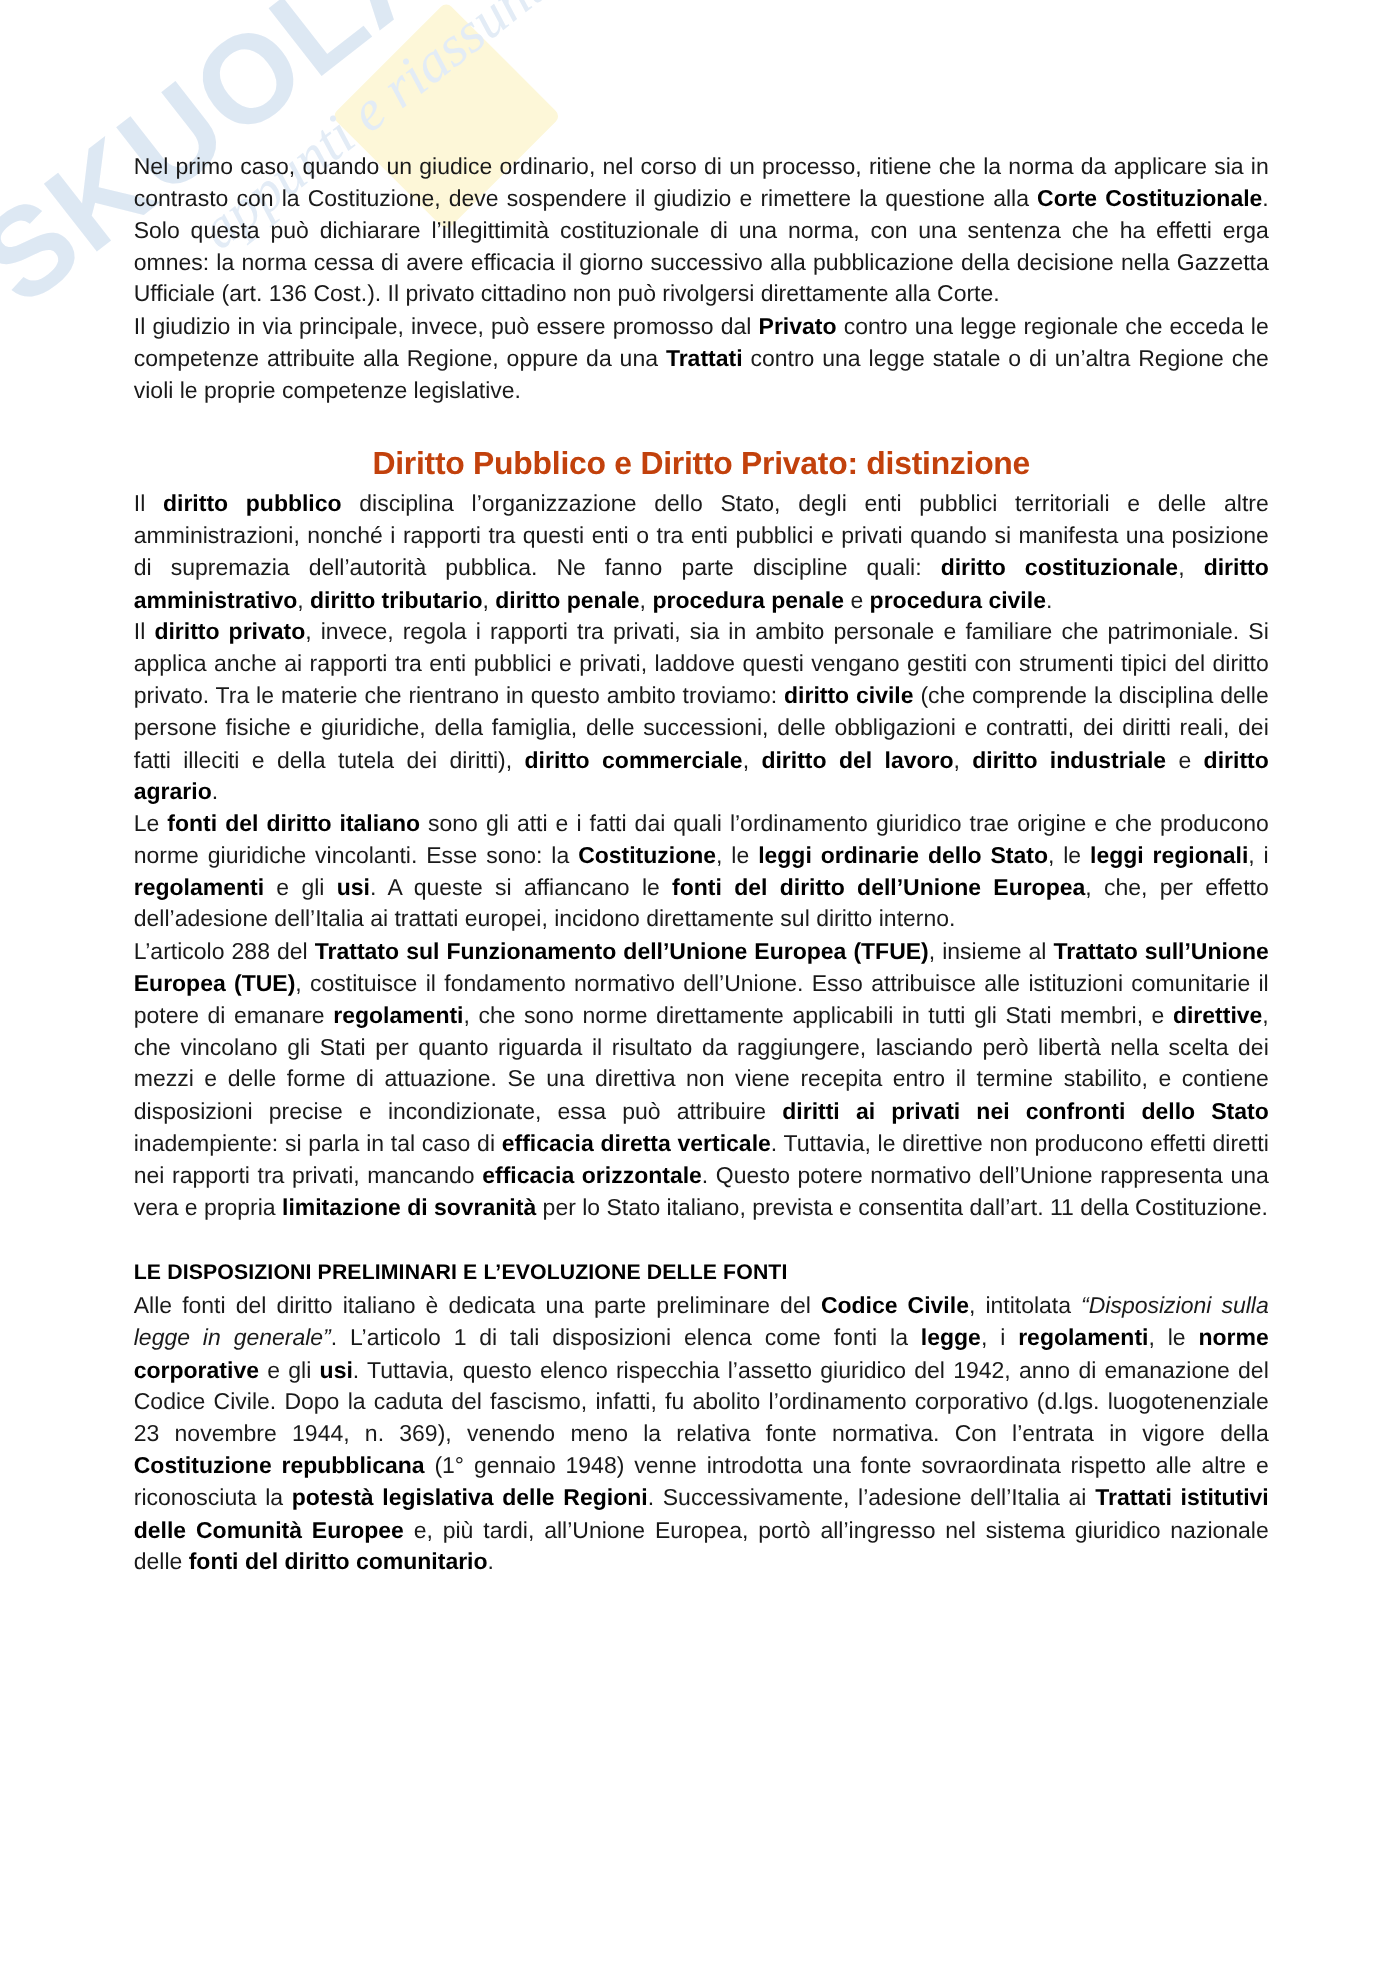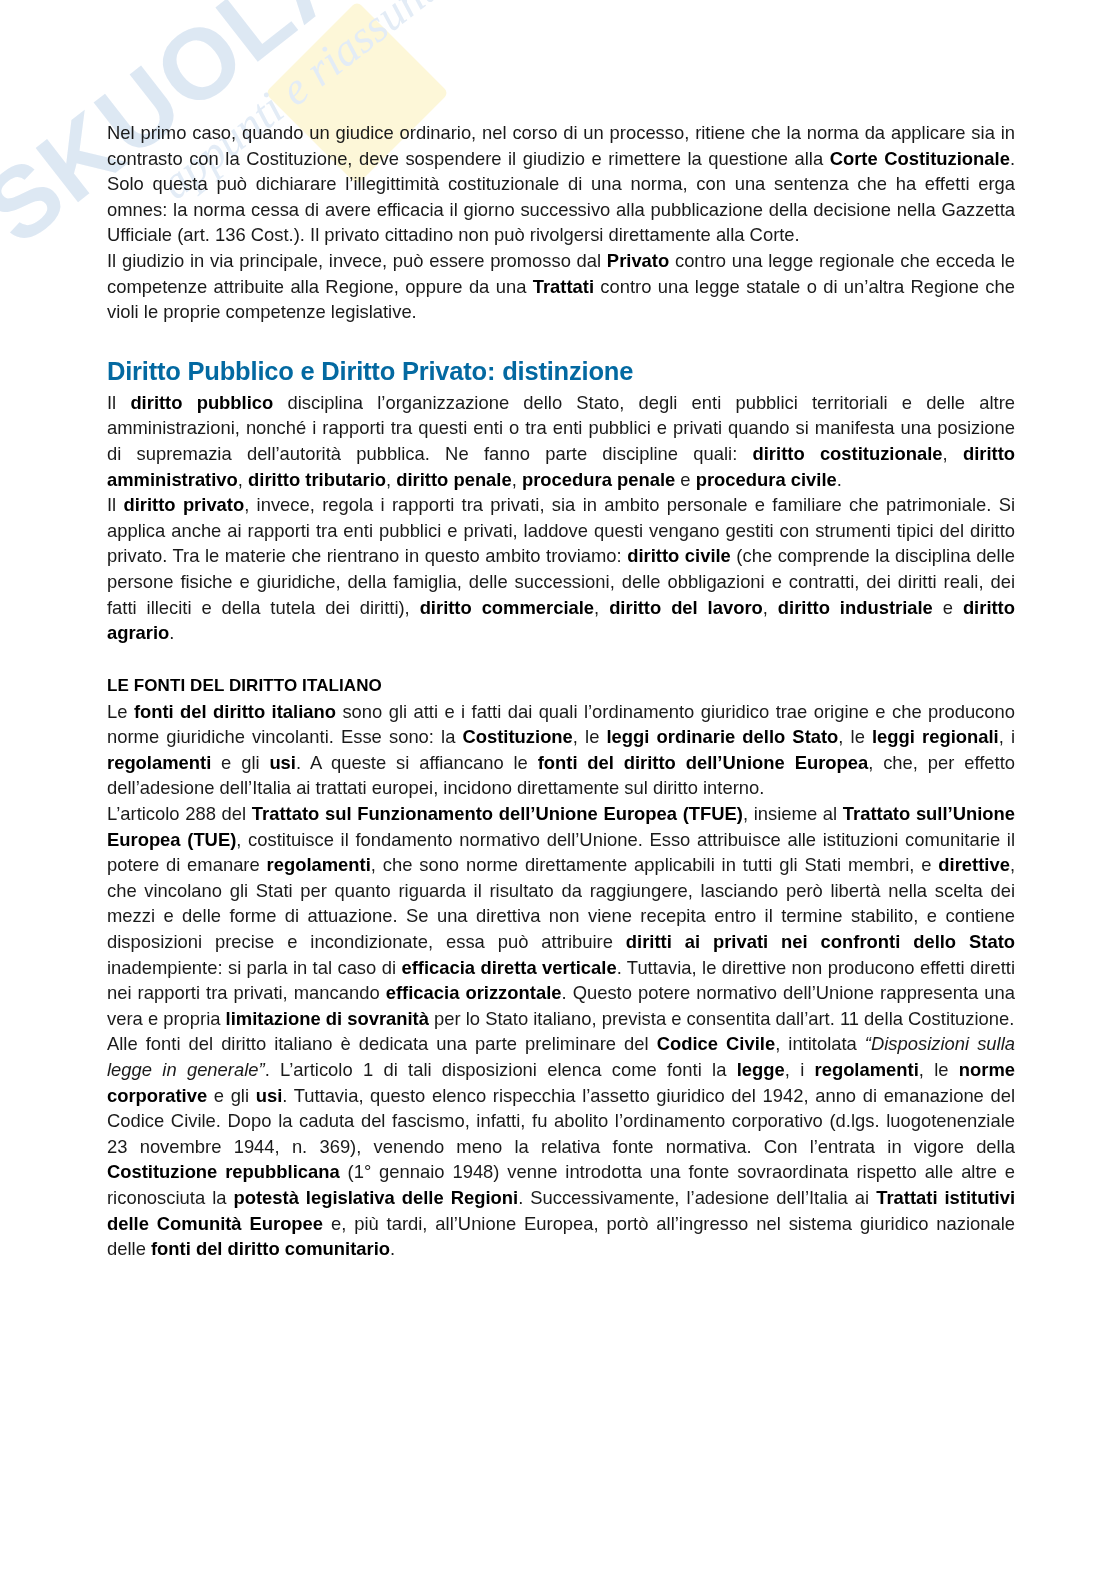--- a/index.html
+++ b/index.html
@@ -91,21 +91,22 @@
   .gap-para { margin-top: 25px; }
   .gap-small { margin-top: 2px; }
 
   .heading {
     font-size: 25.5px;
     font-weight: bold;
     line-height: 32px;
     letter-spacing: -0.2px;
     margin-top: 30px;
     margin-bottom: 3px;
-    color: #0369a1;
+    color: #c2410c;
+    text-align: center;
   }
 
   .subhead {
     font-size: 17px;
     font-weight: bold;
     line-height: 24px;
     letter-spacing: 0.1px;
     margin-top: 28px;
     margin-bottom: 1px;
     color: #000;
@@ -131,23 +132,23 @@
 
     <p class="body gap-para">Il giudizio in via principale, invece, può essere promosso dal <b>Privato</b> contro una legge regionale che ecceda le competenze attribuite alla Regione, oppure da una <b>Trattati</b> contro una legge statale o di un’altra Regione che violi le proprie competenze legislative.</p>
 
     <h1 class="heading">Diritto Pubblico e Diritto Privato: distinzione</h1>
 
 
     <p class="body gap-small">Il <b>diritto pubblico</b> disciplina l’organizzazione dello Stato, degli enti pubblici territoriali e delle altre amministrazioni, nonché i rapporti tra questi enti o tra enti pubblici e privati quando si manifesta una posizione di supremazia dell’autorità pubblica. Ne fanno parte discipline quali: <b>diritto costituzionale</b>, <b>diritto amministrativo</b>, <b>diritto tributario</b>, <b>diritto penale</b>, <b>procedura penale</b> e <b>procedura civile</b>.</p>
 
     <p class="body gap-para">Il <b>diritto privato</b>, invece, regola i rapporti tra privati, sia in ambito personale e familiare che patrimoniale. Si applica anche ai rapporti tra enti pubblici e privati, laddove questi vengano gestiti con strumenti tipici del diritto privato. Tra le materie che rientrano in questo ambito troviamo: <b>diritto civile</b> (che comprende la disciplina delle persone fisiche e giuridiche, della famiglia, delle successioni, delle obbligazioni e contratti, dei diritti reali, dei fatti illeciti e della tutela dei diritti), <b>diritto commerciale</b>, <b>diritto del lavoro</b>, <b>diritto industriale</b> e <b>diritto agrario</b>.</p>
 
-    <h2 class="subhead">LE FONTI DEL DIRITTO ITALIANO</h2>
 
     <p class="body">Le <b>fonti del diritto italiano</b> sono gli atti e i fatti dai quali l’ordinamento giuridico trae origine e che producono norme giuridiche vincolanti. Esse sono: la <b>Costituzione</b>, le <b>leggi ordinarie dello Stato</b>, le <b>leggi regionali</b>, i <b>regolamenti</b> e gli <b>usi</b>. A queste si affiancano le <b>fonti del diritto dell’Unione Europea</b>, che, per effetto dell’adesione dell’Italia ai trattati europei, incidono direttamente sul diritto interno.</p>
 
     <p class="body gap-small">L’articolo 288 del <b>Trattato sul Funzionamento dell’Unione Europea (TFUE)</b>, insieme al <b>Trattato sull’Unione Europea (TUE)</b>, costituisce il fondamento normativo dell’Unione. Esso attribuisce alle istituzioni comunitarie il potere di emanare <b>regolamenti</b>, che sono norme direttamente applicabili in tutti gli Stati membri, e <b>direttive</b>, che vincolano gli Stati per quanto riguarda il risultato da raggiungere, lasciando però libertà nella scelta dei mezzi e delle forme di attuazione. Se una direttiva non viene recepita entro il termine stabilito, e contiene disposizioni precise e incondizionate, essa può attribuire <b>diritti ai privati nei confronti dello Stato</b> inadempiente: si parla in tal caso di <b>efficacia diretta verticale</b>. Tuttavia, le direttive non producono effetti diretti nei rapporti tra privati, mancando <b>efficacia orizzontale</b>. Questo potere normativo dell’Unione rappresenta una vera e propria <b>limitazione di sovranità</b> per lo Stato italiano, prevista e consentita dall’art. 11 della Costituzione.</p>
 
+    <h2 class="subhead">LE DISPOSIZIONI PRELIMINARI E L’EVOLUZIONE DELLE FONTI</h2>
 
     <p class="body">Alle fonti del diritto italiano è dedicata una parte preliminare del <b>Codice Civile</b>, intitolata <i>“Disposizioni sulla legge in generale”</i>. L’articolo 1 di tali disposizioni elenca come fonti la <b>legge</b>, i <b>regolamenti</b>, le <b>norme corporative</b> e gli <b>usi</b>. Tuttavia, questo elenco rispecchia l’assetto giuridico del 1942, anno di emanazione del Codice Civile. Dopo la caduta del fascismo, infatti, fu abolito l’ordinamento corporativo (d.lgs. luogotenenziale 23 novembre 1944, n. 369), venendo meno la relativa fonte normativa. Con l’entrata in vigore della <b>Costituzione repubblicana</b> (1° gennaio 1948) venne introdotta una fonte sovraordinata rispetto alle altre e riconosciuta la <b>potestà legislativa delle Regioni</b>. Successivamente, l’adesione dell’Italia ai <b>Trattati istitutivi delle Comunità Europee</b> e, più tardi, all’Unione Europea, portò all’ingresso nel sistema giuridico nazionale delle <b>fonti del diritto comunitario</b>.</p>
 
   </div>
 </div>
 
 </body></html>

